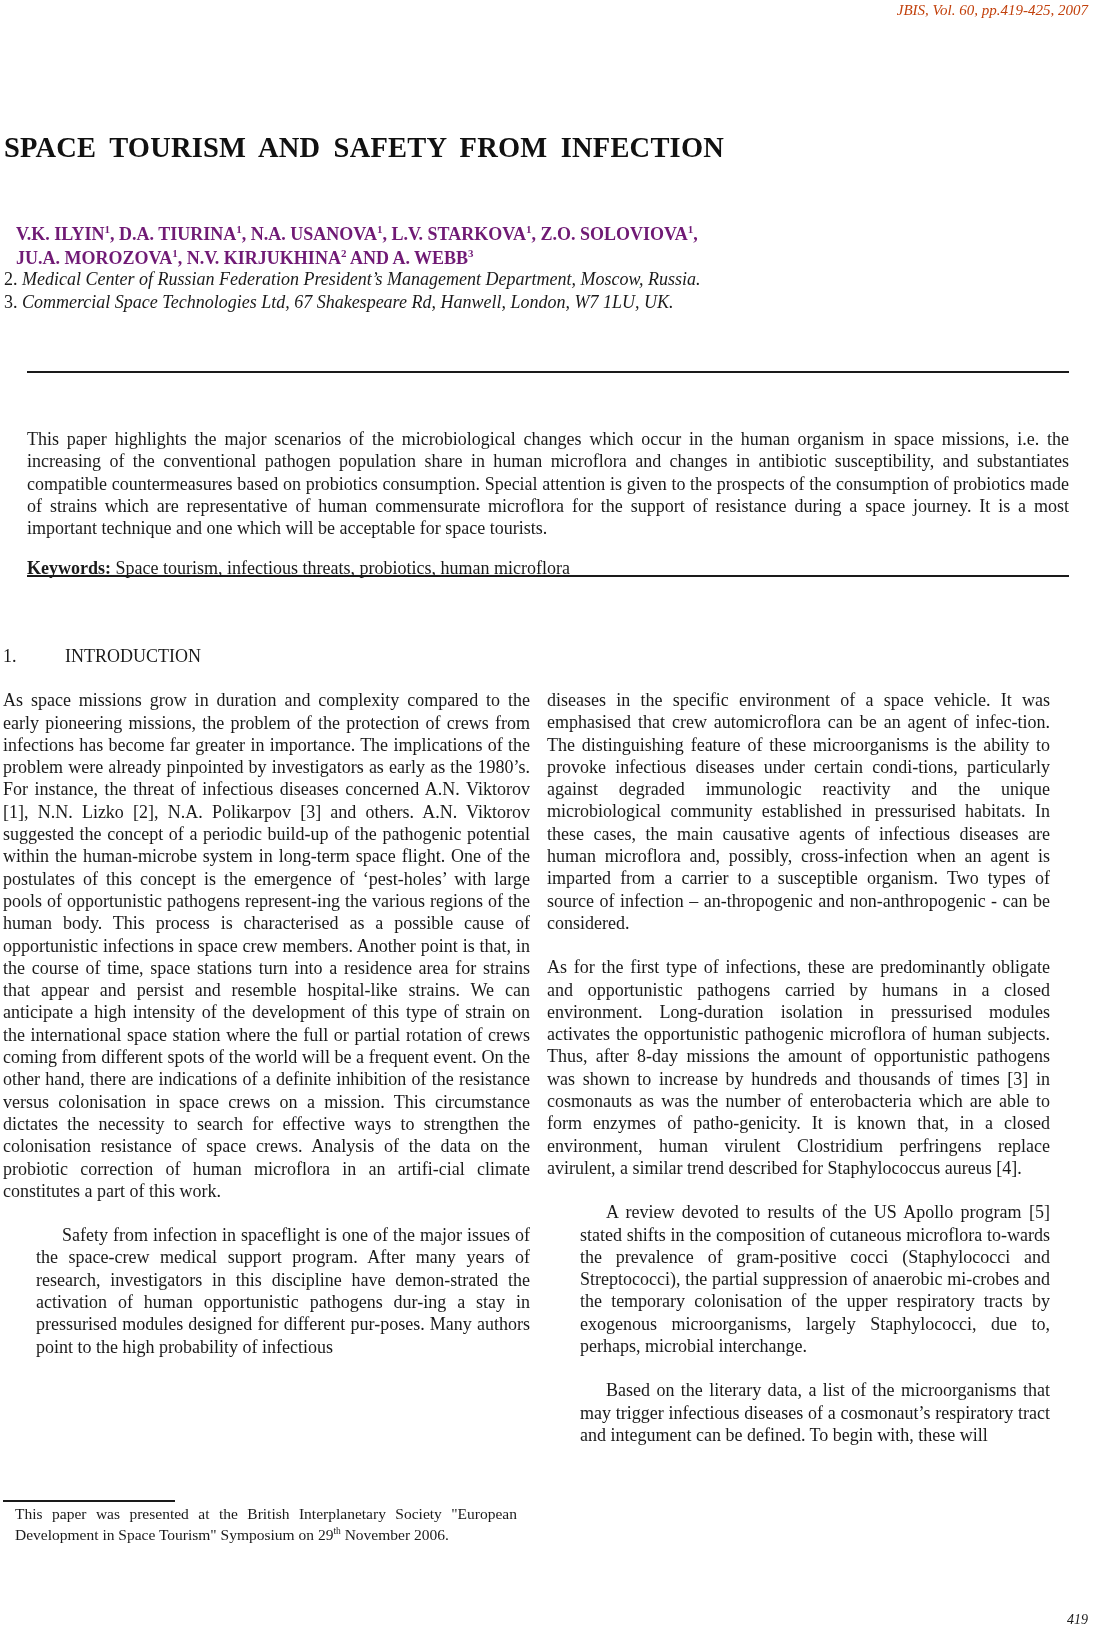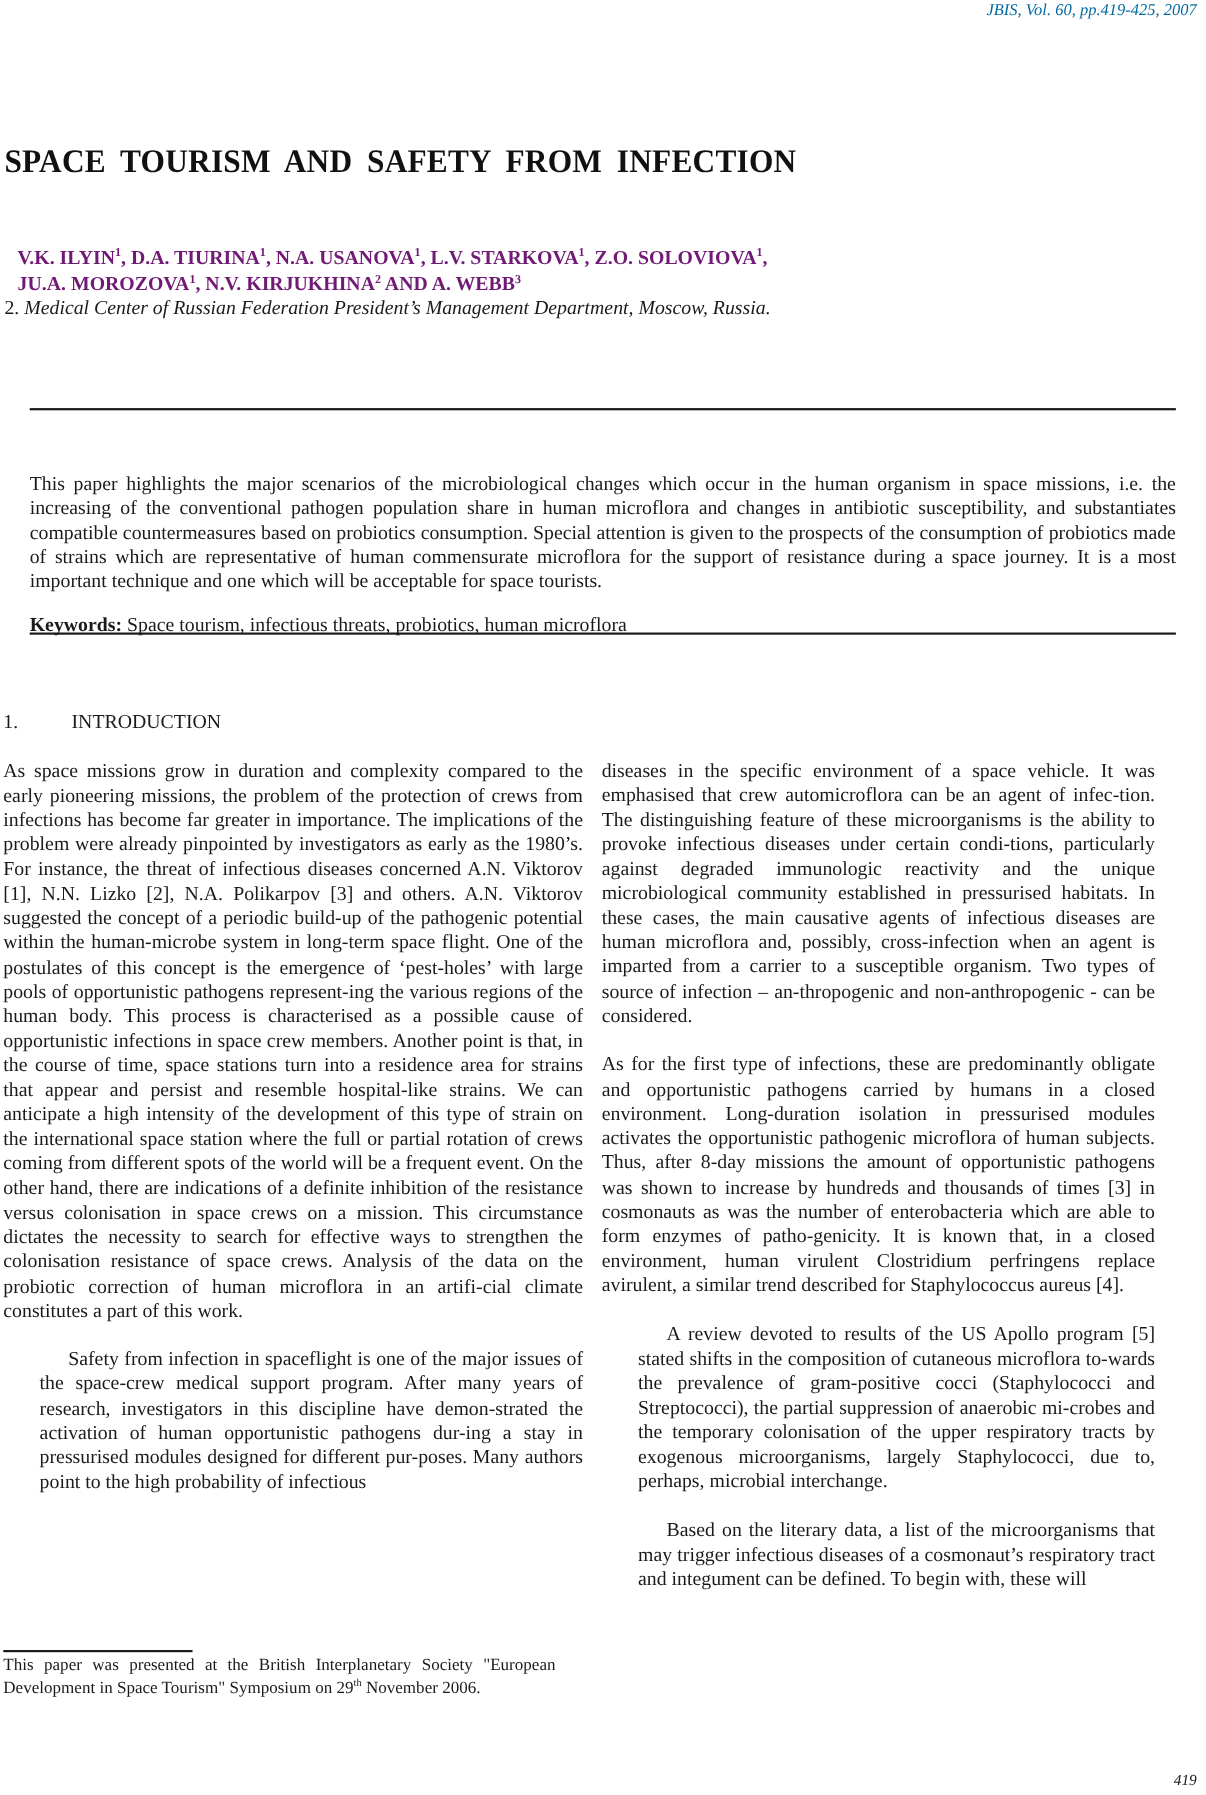--- a/index.html
+++ b/index.html
@@ -2,21 +2,21 @@
 <html><head>
   <meta charset="utf-8">
   <style>
     html, body { margin: 0; padding: 0; background: #ffffff; }
     body {
       width: 1096px; height: 1632px; position: relative; overflow: hidden;
       font-family: "Liberation Serif", "DejaVu Serif", serif; color: #1a1a1a;
     }
     .running-head {
       position: absolute; right: 8px; top: 2px;
-      font-style: italic; font-size: 15px; color: #0369a1;
+      font-style: italic; font-size: 15px; color: #c2410c;
     }
     .title {
       position: absolute; left: 4px; top: 131px; margin: 0;
       font-size: 28.5px; font-weight: bold; letter-spacing: 0.2px;
       word-spacing: 6px; color: #111; transform: scaleY(1.05); transform-origin: left top;
     }
     .authors {
       position: absolute; left: 16px; top: 222px; width: 1086px;
       font-size: 18px; font-weight: bold; color: #701a75; line-height: 24px;
     }
@@ -41,21 +41,21 @@
     .col-left { left: 3px; }
     .col-right { left: 568px; }
     .col p { margin: 0; text-align: justify; }
     .col p.indent { text-indent: 26px; margin-left: 33px; }
     .heading {
       font-weight: normal; font-size: 18px; margin: 0;
     }
     .heading .num { display: inline-block; width: 62px; }
     .footnote-rule { position: absolute; left: 3px; top: 1500px; width: 172px; height: 2px; background: #1a1a1a; }
     .footnote {
-      position: absolute; left: 3px; top: 1504px; width: 502px;
+      position: absolute; left: 15px; top: 1504px; width: 502px;
       font-size: 15.5px; line-height: 20.5px; text-align: justify; margin: 0;
     }
     .footnote sup { font-size: 9.5px; vertical-align: 6px; line-height: 0; }
     .page-number {
       position: absolute; right: 8px; top: 1612px; font-style: italic; font-size: 14px;
     }
   </style>
 </head>
 <body>
 
@@ -67,20 +67,21 @@
   <div class="line1">
     <span>V.K. ILYIN</span><sup>1</sup><span>, </span><span>D.A. TIURINA</span><sup>1</sup><span>, </span><span>N.A. USANOVA</span><sup>1</sup><span>, </span><span>L.V. STARKOVA</span><sup>1</sup><span>, </span><span>Z.O. SOLOVIOVA</span><sup>1</sup><span>,</span>
   </div>
   <div class="line2">
     <span>JU.A. MOROZOVA</span><sup>1</sup><span>, </span><span>N.V. KIRJUKHINA</span><sup>2</sup><span style="white-space:pre"> AND </span><span>A. WEBB</span><sup>3</sup>
   </div>
 </div>
 
 <div class="affil">
   <div><span class="num">2.</span> <span class="txt">Medical Center of Russian Federation President’s Management Department, Moscow, Russia.</span></div>
+  <div><span class="num">3.</span> <span class="txt">Commercial Space Technologies Ltd, 67 Shakespeare Rd, Hanwell, London, W7 1LU, UK.</span></div>
 </div>
 
 <div class="rule" style="top:371px"></div>
 <p class="abstract">This paper highlights the major scenarios of the microbiological changes which occur in the human organism in space missions, i.e. the increasing of the conventional pathogen population share in human microflora and changes in antibiotic susceptibility, and substantiates compatible countermeasures based on probiotics consumption. Special attention is given to the prospects of the consumption of probiotics made of strains which are representative of human commensurate microflora for the support of resistance during a space journey. It is a most important technique and one which will be acceptable for space tourists.</p>
 <p class="keywords"><b>Keywords:</b><span> Space tourism, infectious threats, probiotics, human microflora</span></p>
 <div class="rule" style="top:575px"></div>
 
 <div class="col col-left" style="top:645px">
   <h2 class="heading"><span class="num">1.</span><span>INTRODUCTION</span></h2>
   <p style="margin-top:22px">As space missions grow in duration and complexity compared to the early pioneering missions, the problem of the protection of crews from infections has become far greater in importance. The implications of the problem were already pinpointed by investigators as early as the 1980’s. For instance, the threat of infectious diseases concerned A.N. Viktorov [1], N.N. Lizko [2], N.A. Polikarpov [3] and others. A.N. Viktorov suggested the concept of a periodic build-up of the pathogenic potential within the human-microbe system in long-term space flight. One of the postulates of this concept is the emergence of ‘pest-holes’ with large pools of opportunistic pathogens represent-ing the various regions of the human body. This process is characterised as a possible cause of opportunistic infections in space crew members. Another point is that, in the course of time, space stations turn into a residence area for strains that appear and persist and resemble hospital-like strains. We can anticipate a high intensity of the development of this type of strain on the international space station where the full or partial rotation of crews coming from different spots of the world will be a frequent event. On the other hand, there are indications of a definite inhibition of the resistance versus colonisation in space crews on a mission. This circumstance dictates the necessity to search for effective ways to strengthen the colonisation resistance of space crews. Analysis of the data on the probiotic correction of human microflora in an artifi-cial climate constitutes a part of this work.</p>

